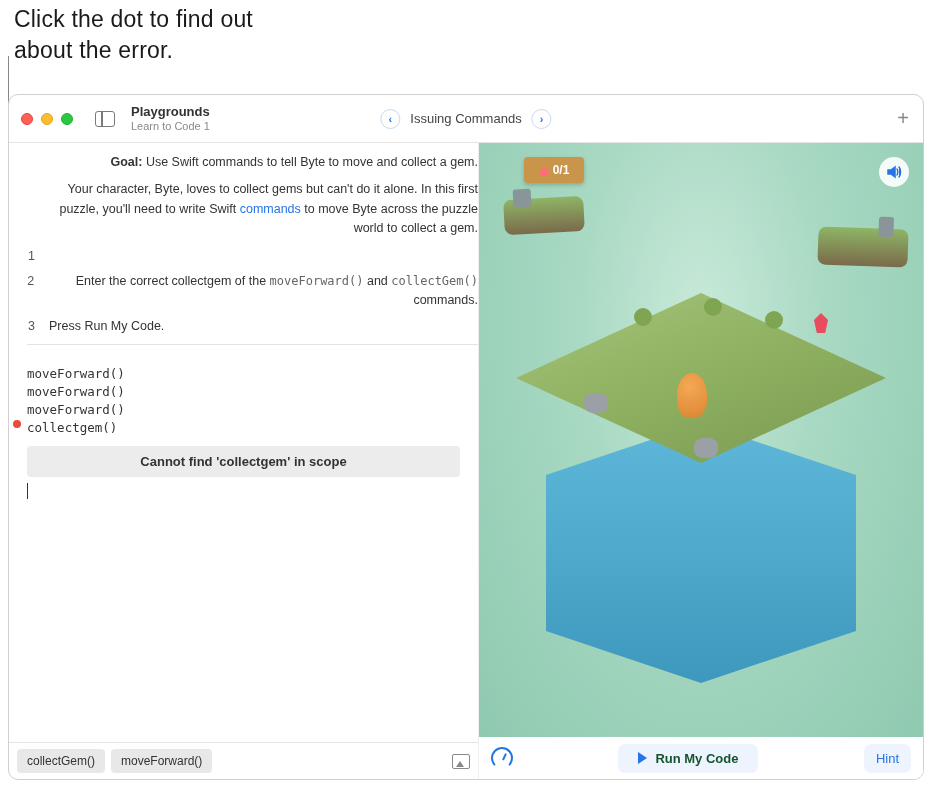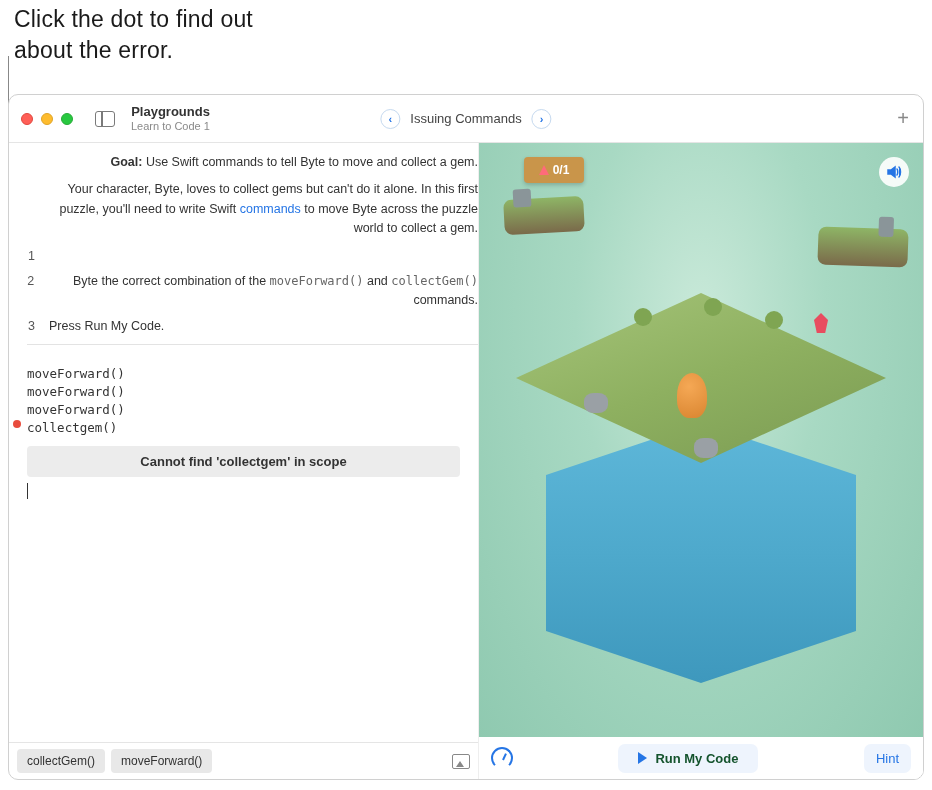--- a/index.html
+++ b/index.html
@@ -74,21 +74,20 @@
       position: absolute;
       left: 5px; top: 0; bottom: 0;
       width: 1.5px;
       background: #7a7a7a;
     }
     .title-stack {
       margin-left: 16px;
       display: flex;
       flex-direction: column;
       line-height: 1.1;
-      align-items: flex-end;
     }
     .title-main { font-size: 13px; font-weight: 600; color: #333; }
     .title-sub { font-size: 11px; color: #8a8a8a; }
     .nav-center {
       position: absolute;
       left: 50%;
       transform: translateX(-50%);
       display: flex;
       align-items: center;
       gap: 10px;
@@ -405,21 +404,21 @@
         <div class="para">
           <span>Your character, Byte, loves to collect gems but can't do it alone. In this first puzzle, you'll need to write Swift </span><span class="link">commands</span><span> to move Byte across the puzzle world to collect a gem.</span>
         </div>
         <ol class="steps">
           <li>
             <span class="step-num">1</span>
           </li>
           <li>
             <span class="step-num">2</span>
             <span>
-              <span>Byte the correct combination of the </span><span class="mono">moveForward()</span><span> and </span><span class="mono">collectGem()</span><span> commands.</span>
+              <span>Enter the correct collectgem of the </span><span class="mono">moveForward()</span><span> and </span><span class="mono">collectGem()</span><span> commands.</span>
             </span>
           </li>
           <li>
             <span class="step-num">3</span>
             <span>Press Run My Code.</span>
           </li>
         </ol>
         <hr class="divider">
       </div>
 

